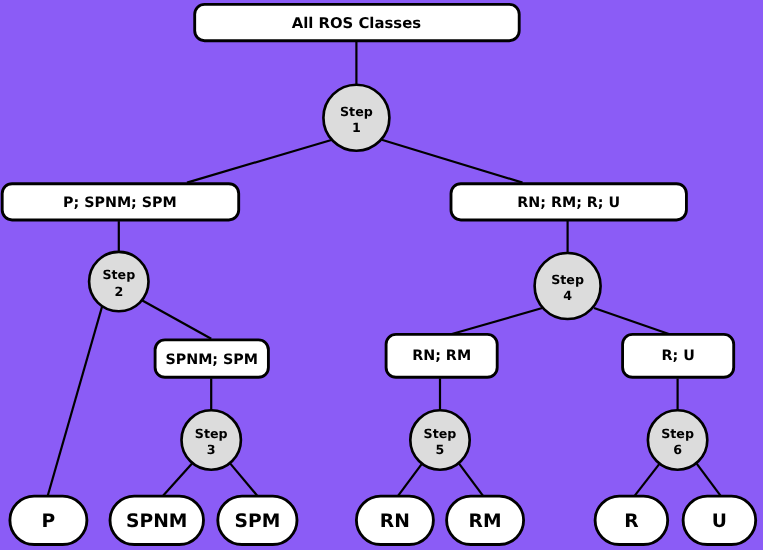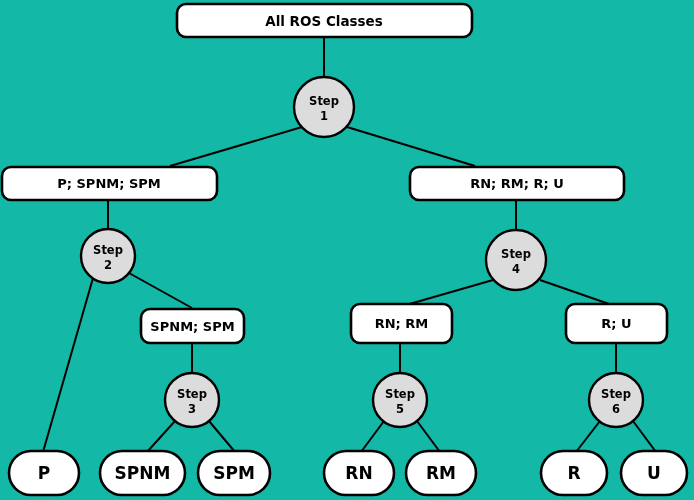--- a/index.html
+++ b/index.html
@@ -4,21 +4,21 @@
 <style>
   html, body {
     margin: 0;
     padding: 0;
     background: #ffffff;
   }
   #diagram-root {
     position: relative;
     width: 694px;
     height: 500px;
-    background: #14b8a6;
+    background: #8b5cf6;
     font-family: "DejaVu Sans", "Liberation Sans", sans-serif;
     overflow: hidden;
   }
   svg#tree-svg {
     display: block;
     width: 694px;
     height: 500px;
   }
   .edge {
     stroke: #000000;

